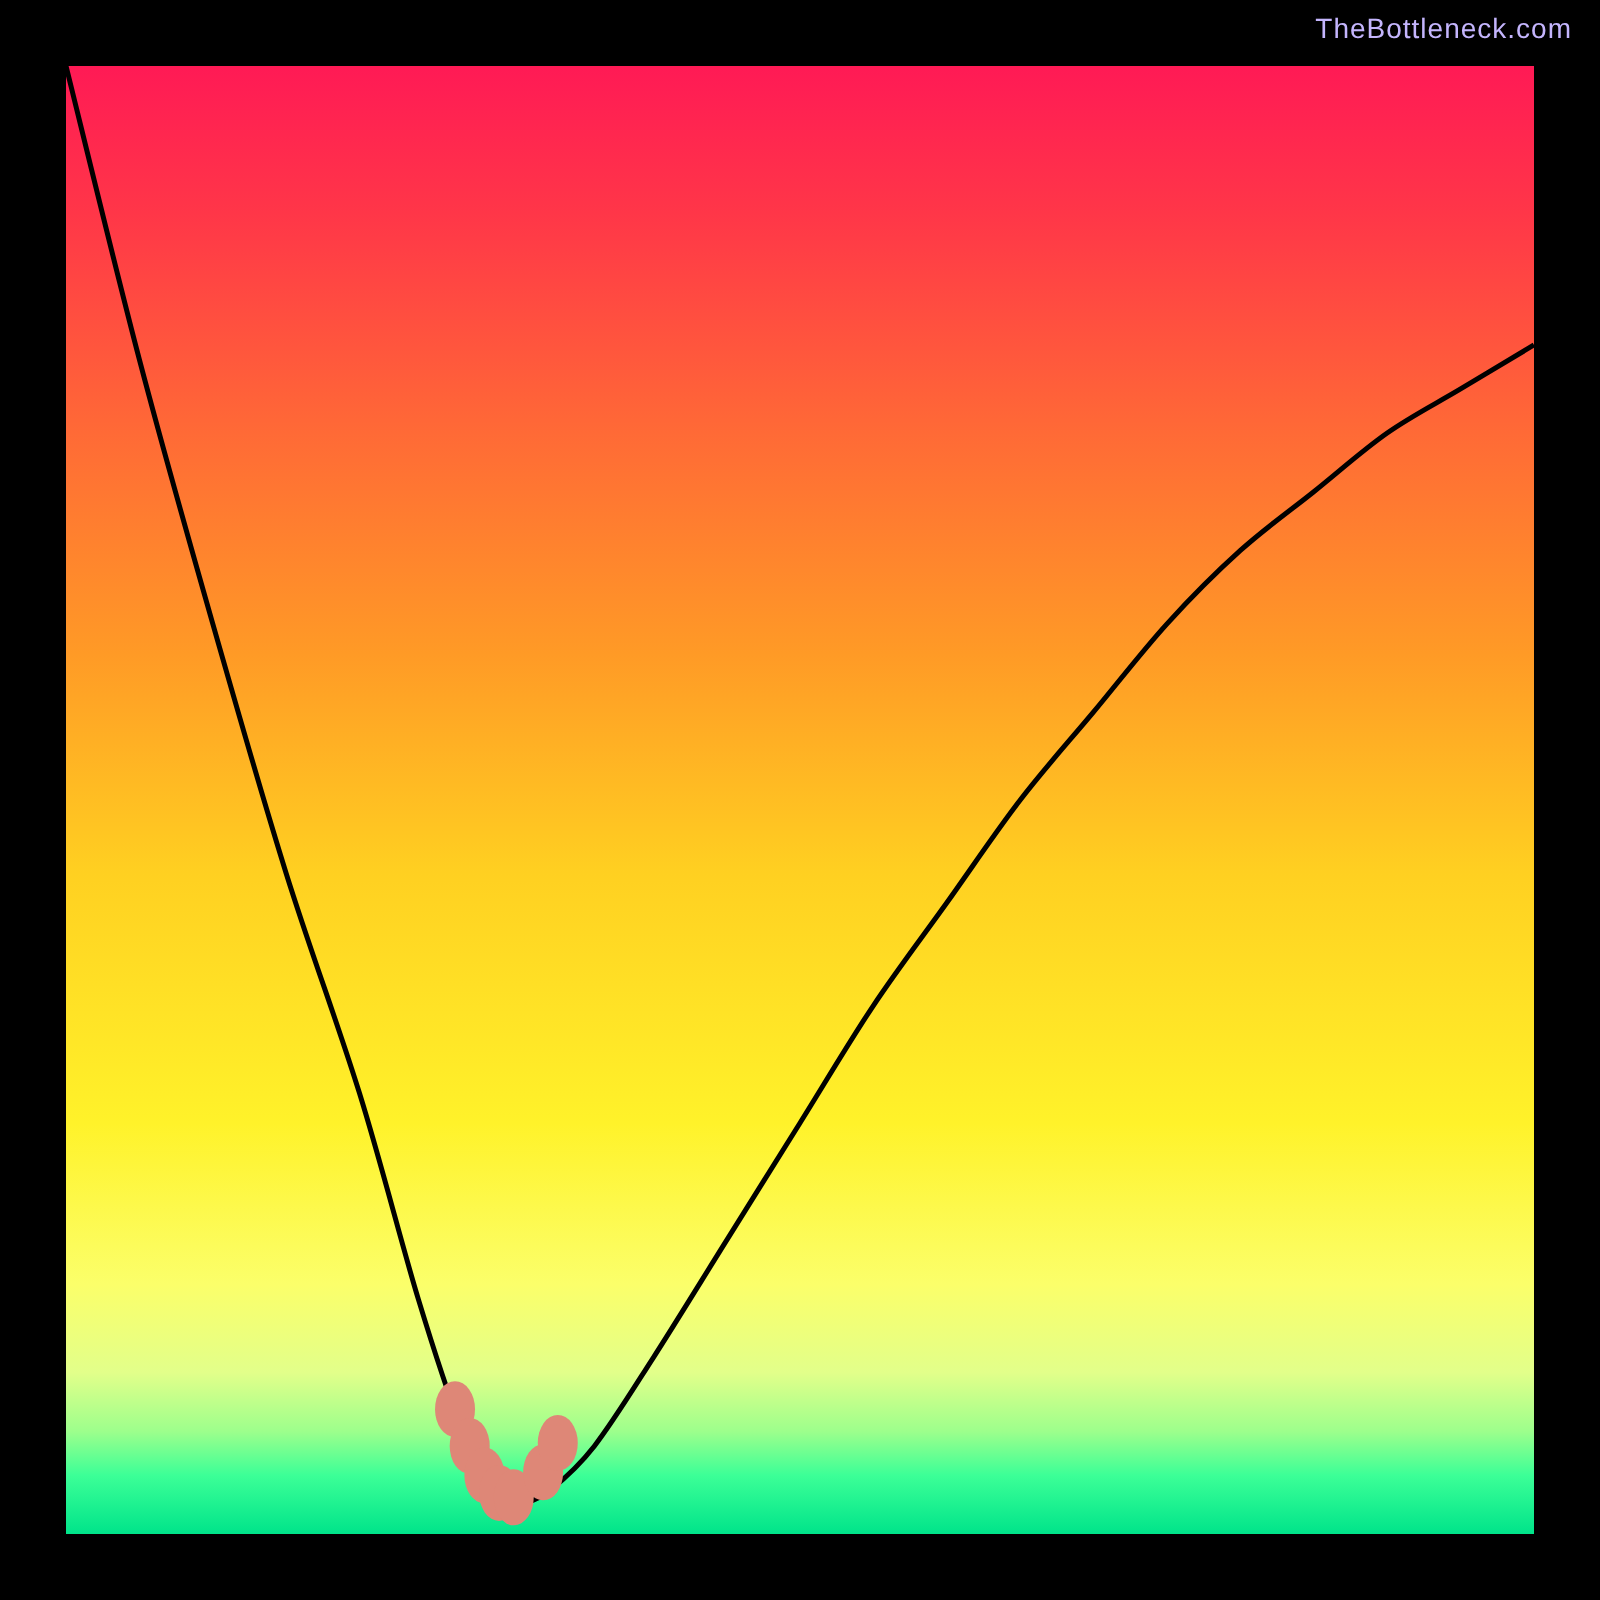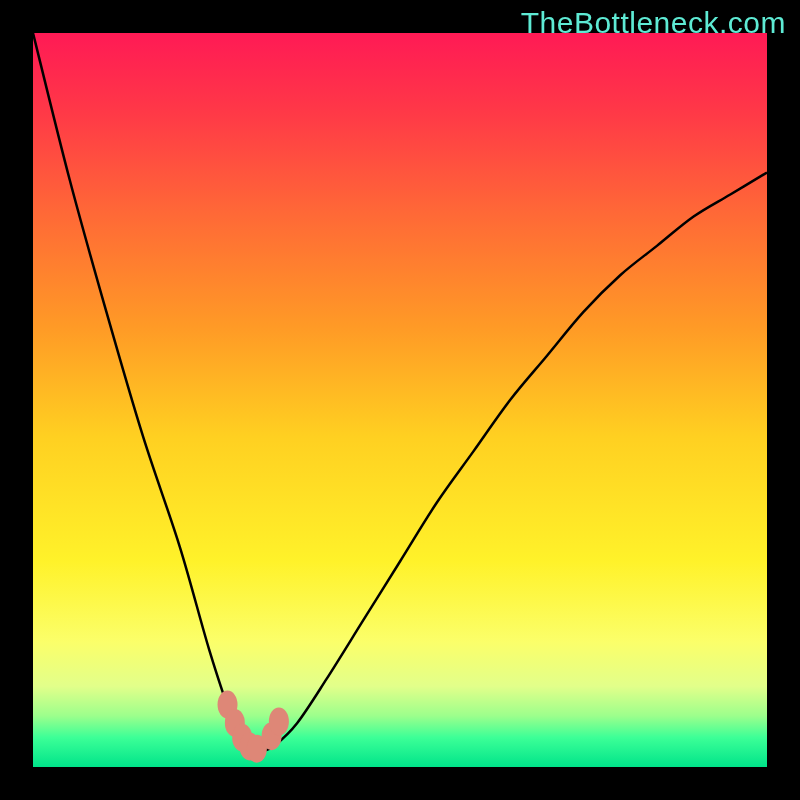--- a/index.html
+++ b/index.html
@@ -13,22 +13,22 @@
   .frame {
     width: 800px;
     height: 800px;
     background: #000;
     position: relative;
   }
   .watermark {
     position: absolute;
     top: 6px;
     right: 14px;
-    color: #5eead4;
-    font-size: 30px;
+    color: #c4b5fd;
+    font-size: 14px;
     font-weight: 500;
     letter-spacing: 0.5px;
     z-index: 10;
   }
   .plot-area {
     position: absolute;
     left: 33px;
     top: 33px;
     width: 734px;
     height: 734px;

